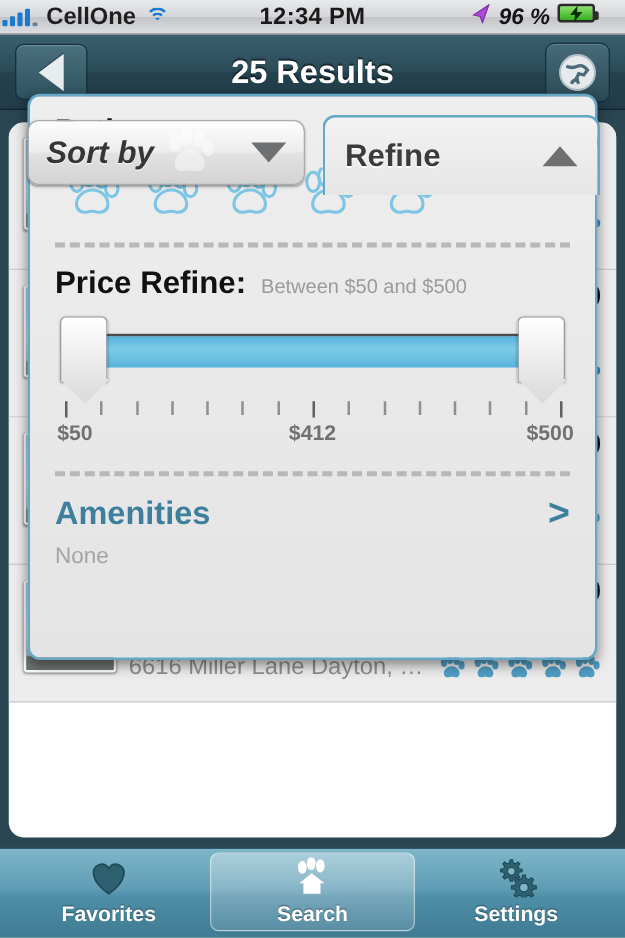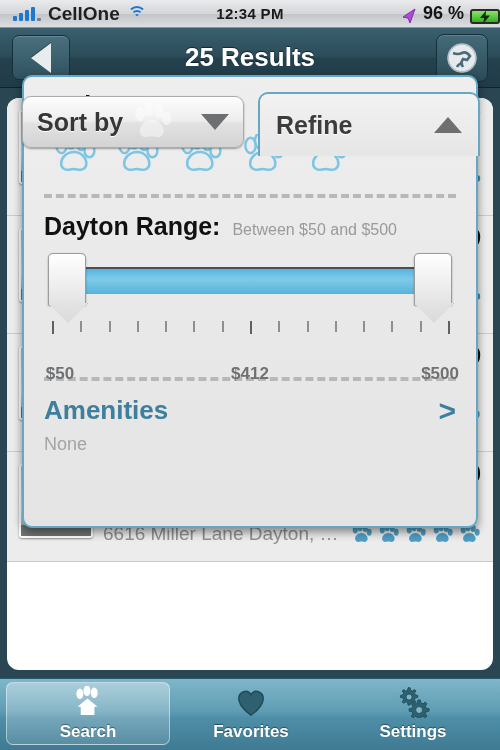--- a/index.html
+++ b/index.html
@@ -12,23 +12,23 @@
   }
   .phone { position:absolute; inset:0; width:500px; height:750px; }
 
   
   .statusbar{
     position:absolute; top:0; left:0; width:500px; height:28px;
     background:linear-gradient(#e9eaec 0%, #d4d6d9 50%, #c2c4c8 51%, #dcdee1 100%);
     border-bottom:1px solid #8d9095;
     display:flex; align-items:center;
   }
-  .sb-left{ display:flex; align-items:center; gap:7px; padding-left:13px; flex:1; }
-  .sb-center{ position:absolute; left:0; right:0; text-align:center; font-size:15px; font-weight:bold; color:#1a1a1a; letter-spacing:.3px;}
-  .sb-right{ display:flex; align-items:flex-end; gap:6px; padding-right:0; margin-left:auto; position:relative; z-index:2;}
+  .sb-left{ display:flex; align-items:center; gap:7px; padding-left:2px; flex:1; }
+  .sb-center{ position:absolute; left:0; right:0; text-align:center; font-size:19px; font-weight:bold; color:#1a1a1a; letter-spacing:.3px;}
+  .sb-right{ display:flex; align-items:flex-start; gap:6px; padding-right:24px; margin-left:auto; position:relative; z-index:2;font-style:italic;}
   .carrier{ font-size:19px; font-weight:bold; color:#1f1f1f; }
   .bars{ display:flex; align-items:flex-end; gap:2px; height:14px; }
   .bars i{ display:block; width:4px; background:#1b79d0; border-radius:1px; }
   .bars i:nth-child(1){height:5px}
   .bars i:nth-child(2){height:8px}
   .bars i:nth-child(3){height:11px}
   .bars i:nth-child(4){height:14px}
   .bars i:nth-child(5){height:3px;background:#6a8296}
   .wifi{ width:20px; height:15px; position:relative; }
   .wifi s{ position:absolute; left:50%; transform:translateX(-50%); border:2.2px solid #1b79d0;
@@ -113,21 +113,21 @@
 
   
   .toolbar{
     position:absolute; top:88px; left:0; width:500px; height:80px; z-index:8; pointer-events:none;
   }
   .sortbtn{
     pointer-events:auto;
     position:absolute; left:22px; top:8px; width:222px; height:52px; border-radius:9px;
     background:linear-gradient(#fdfdfd 0%, #ededed 48%, #e2e2e2 52%, #d3d3d3 100%);
     border:1px solid #a9abad; box-shadow:0 1px 2px rgba(0,0,0,.35), inset 0 1px 0 #fff;
-    display:flex; align-items:center; padding:0 14px; overflow:hidden;
+    display:flex; align-items:center; padding:0 14px; overflow:hidden;font-style:italic;
   }
   .sortbtn .lbl{font-size:25px; font-weight:bold; color:#363636; text-shadow:0 1px 0 #fff;}
   .sortbtn .pawwm{position:absolute; right:62px; top:6px; opacity:.45;}
   .tri-down{ margin-left:auto; width:0;height:0; border-left:14px solid transparent;
     border-right:14px solid transparent; border-top:16px solid #6d6f71; }
   .tri-up{ width:0;height:0; border-left:14px solid transparent;
     border-right:14px solid transparent; border-bottom:16px solid #6d6f71; }
 
   
   .refine-tab{
@@ -171,21 +171,21 @@
     background:linear-gradient(#e3e3e3,#dadada);
     border-left:1px solid #9a9c9e; border-right:1px solid #9a9c9e;
     clip-path:polygon(0 0, 100% 0, 50% 100%);
   }
   .handle.left{left:4px;}
   .handle.right{right:4px;}
   .ticks{position:relative; height:14px; margin:16px 8px 0 8px;}
   .ticks i{position:absolute; top:0; width:2px; height:11px; background:#8d8f91;}
   .ticks i.major{height:13px; background:#5e6062;}
   .pricelabels{position:relative; height:22px; margin:2px 8px 0 8px;}
-  .pricelabels span{position:absolute; font-size:17px; font-weight:bold; color:#6f7173; transform:translateX(-50%);margin-top:27px;}
+  .pricelabels span{position:absolute; font-size:17px; font-weight:bold; color:#6f7173; transform:translateX(-50%);}
 
   .amen-row{display:flex; align-items:flex-end; margin-top:2px;}
   .amen-title{font-size:26px; font-weight:bold; color:#3d7f9c;}
   .chev{margin-left:auto; font-size:30px; font-weight:bold; color:#3d7f9c; line-height:1;}
   .amen-val{font-size:18px; color:#a2a4a6; margin-top:8px;}
 
   .searchnow{
     position:absolute; left:50%; transform:translateX(-50%); bottom:-8px;
     width:222px; height:62px; border-radius:8px;
     background:linear-gradient(#ffc21f 0%, #ffb400 40%, #ff9d00 70%, #ff8f00 100%);
@@ -604,21 +604,21 @@
             <ellipse cx="16.4" cy="4.4" rx="2.7" ry="4"></ellipse>
             <ellipse cx="20.6" cy="8.6" rx="2.6" ry="3.6"></ellipse>
             <path d="M12.6 9.4c3.6 0 6.4 3 6.4 6 0 2.6-2.3 3.8-4.6 3.2-1.4-.4-2.6-.4-4 0-2.3.6-4.6-.6-4.6-3.2 0-3 2.9-6 6.8-6z"></path>
           </g>
         </svg>
     </div>
 
     <div class="divider"></div>
 
     <div class="sec-title">
-      <span>Dayton Range:</span>
+      <span>Price Refine:</span>
       <span class="muted">Between $50 and $500</span>
     </div>
 
     <div class="slider">
       <div class="track"></div>
       <div class="handle left"></div>
       <div class="handle right"></div>
     </div>
 
     <div class="ticks">
@@ -648,43 +648,43 @@
 
     <div class="amen-row">
       <span class="amen-title">Amenities</span>
       <span class="chev">&gt;</span>
     </div>
     <div class="amen-val">None</div>
 
   </div>
 
   <div class="tabbar">
+    <div class="tab">
+      <span class="tabicon">
+        <svg width="36" height="32" viewBox="0 0 24 22">
+          <path d="M12 20 C2 13 2 6 6.6 4 C9.3 2.8 11.2 4.6 12 6 C12.8 4.6 14.7 2.8 17.4 4 C22 6 22 13 12 20 Z" fill="#2e6170" stroke="#1f4a57" stroke-width="1"></path>
+        </svg>
+      </span>
+      <span class="tl">Favorites</span>
+    </div>
     <div class="tab active">
       <span class="tabicon">
         <svg width="36" height="32" viewBox="0 0 24 22">
           <g fill="#ffffff">
             <ellipse cx="6.4" cy="5.4" rx="2.4" ry="3.6"></ellipse>
             <ellipse cx="11.3" cy="3.3" rx="2.4" ry="3.6"></ellipse>
             <ellipse cx="16.3" cy="4.6" rx="2.4" ry="3.6"></ellipse>
             <path d="M11.6 8.6 L4.8 14.2 H7 V20 H16.4 V14.2 H18.6 Z"></path>
           </g>
         </svg>
       </span>
       <span class="tl">Search</span>
     </div>
     <div class="tab">
       <span class="tabicon">
-        <svg width="36" height="32" viewBox="0 0 24 22">
-          <path d="M12 20 C2 13 2 6 6.6 4 C9.3 2.8 11.2 4.6 12 6 C12.8 4.6 14.7 2.8 17.4 4 C22 6 22 13 12 20 Z" fill="#2e6170" stroke="#1f4a57" stroke-width="1"></path>
-        </svg>
-      </span>
-      <span class="tl">Favorites</span>
-    </div>
-    <div class="tab">
-      <span class="tabicon">
         <svg width="38" height="32" viewBox="0 0 26 22">
           <g fill="#2e6170" stroke="#1f4a57" stroke-width=".6">
             <path d="M9.6 1.2 l1.4 0 .3 1.7 1.3.55 1.4-1 1 1 -1 1.4 .55 1.3 1.7.3 0 1.4 -1.7.3 -.55 1.3 1 1.4 -1 1 -1.4-1 -1.3.55 -.3 1.7 -1.4 0 -.3-1.7 -1.3-.55 -1.4 1 -1-1 1-1.4 -.55-1.3 -1.7-.3 0-1.4 1.7-.3 .55-1.3 -1-1.4 1-1 1.4 1 1.3-.55z"></path>
             <circle cx="10.3" cy="7.6" r="2.1" fill="#7fb6c9"></circle>
             <path d="M16.4 9.6 l1.6 0 .35 2 1.5.62 1.6-1.15 1.15 1.15 -1.15 1.6 .62 1.5 2 .35 0 1.6 -2 .35 -.62 1.5 1.15 1.6 -1.15 1.15 -1.6-1.15 -1.5.62 -.35 2 -1.6 0 -.35-2 -1.5-.62 -1.6 1.15 -1.15-1.15 1.15-1.6 -.62-1.5 -2-.35 0-1.6 2-.35 .62-1.5 -1.15-1.6 1.15-1.15 1.6 1.15 1.5-.62z"></path>
             <circle cx="17.2" cy="16.5" r="2.4" fill="#7fb6c9"></circle>
           </g>
         </svg>
       </span>
       <span class="tl">Settings</span>

